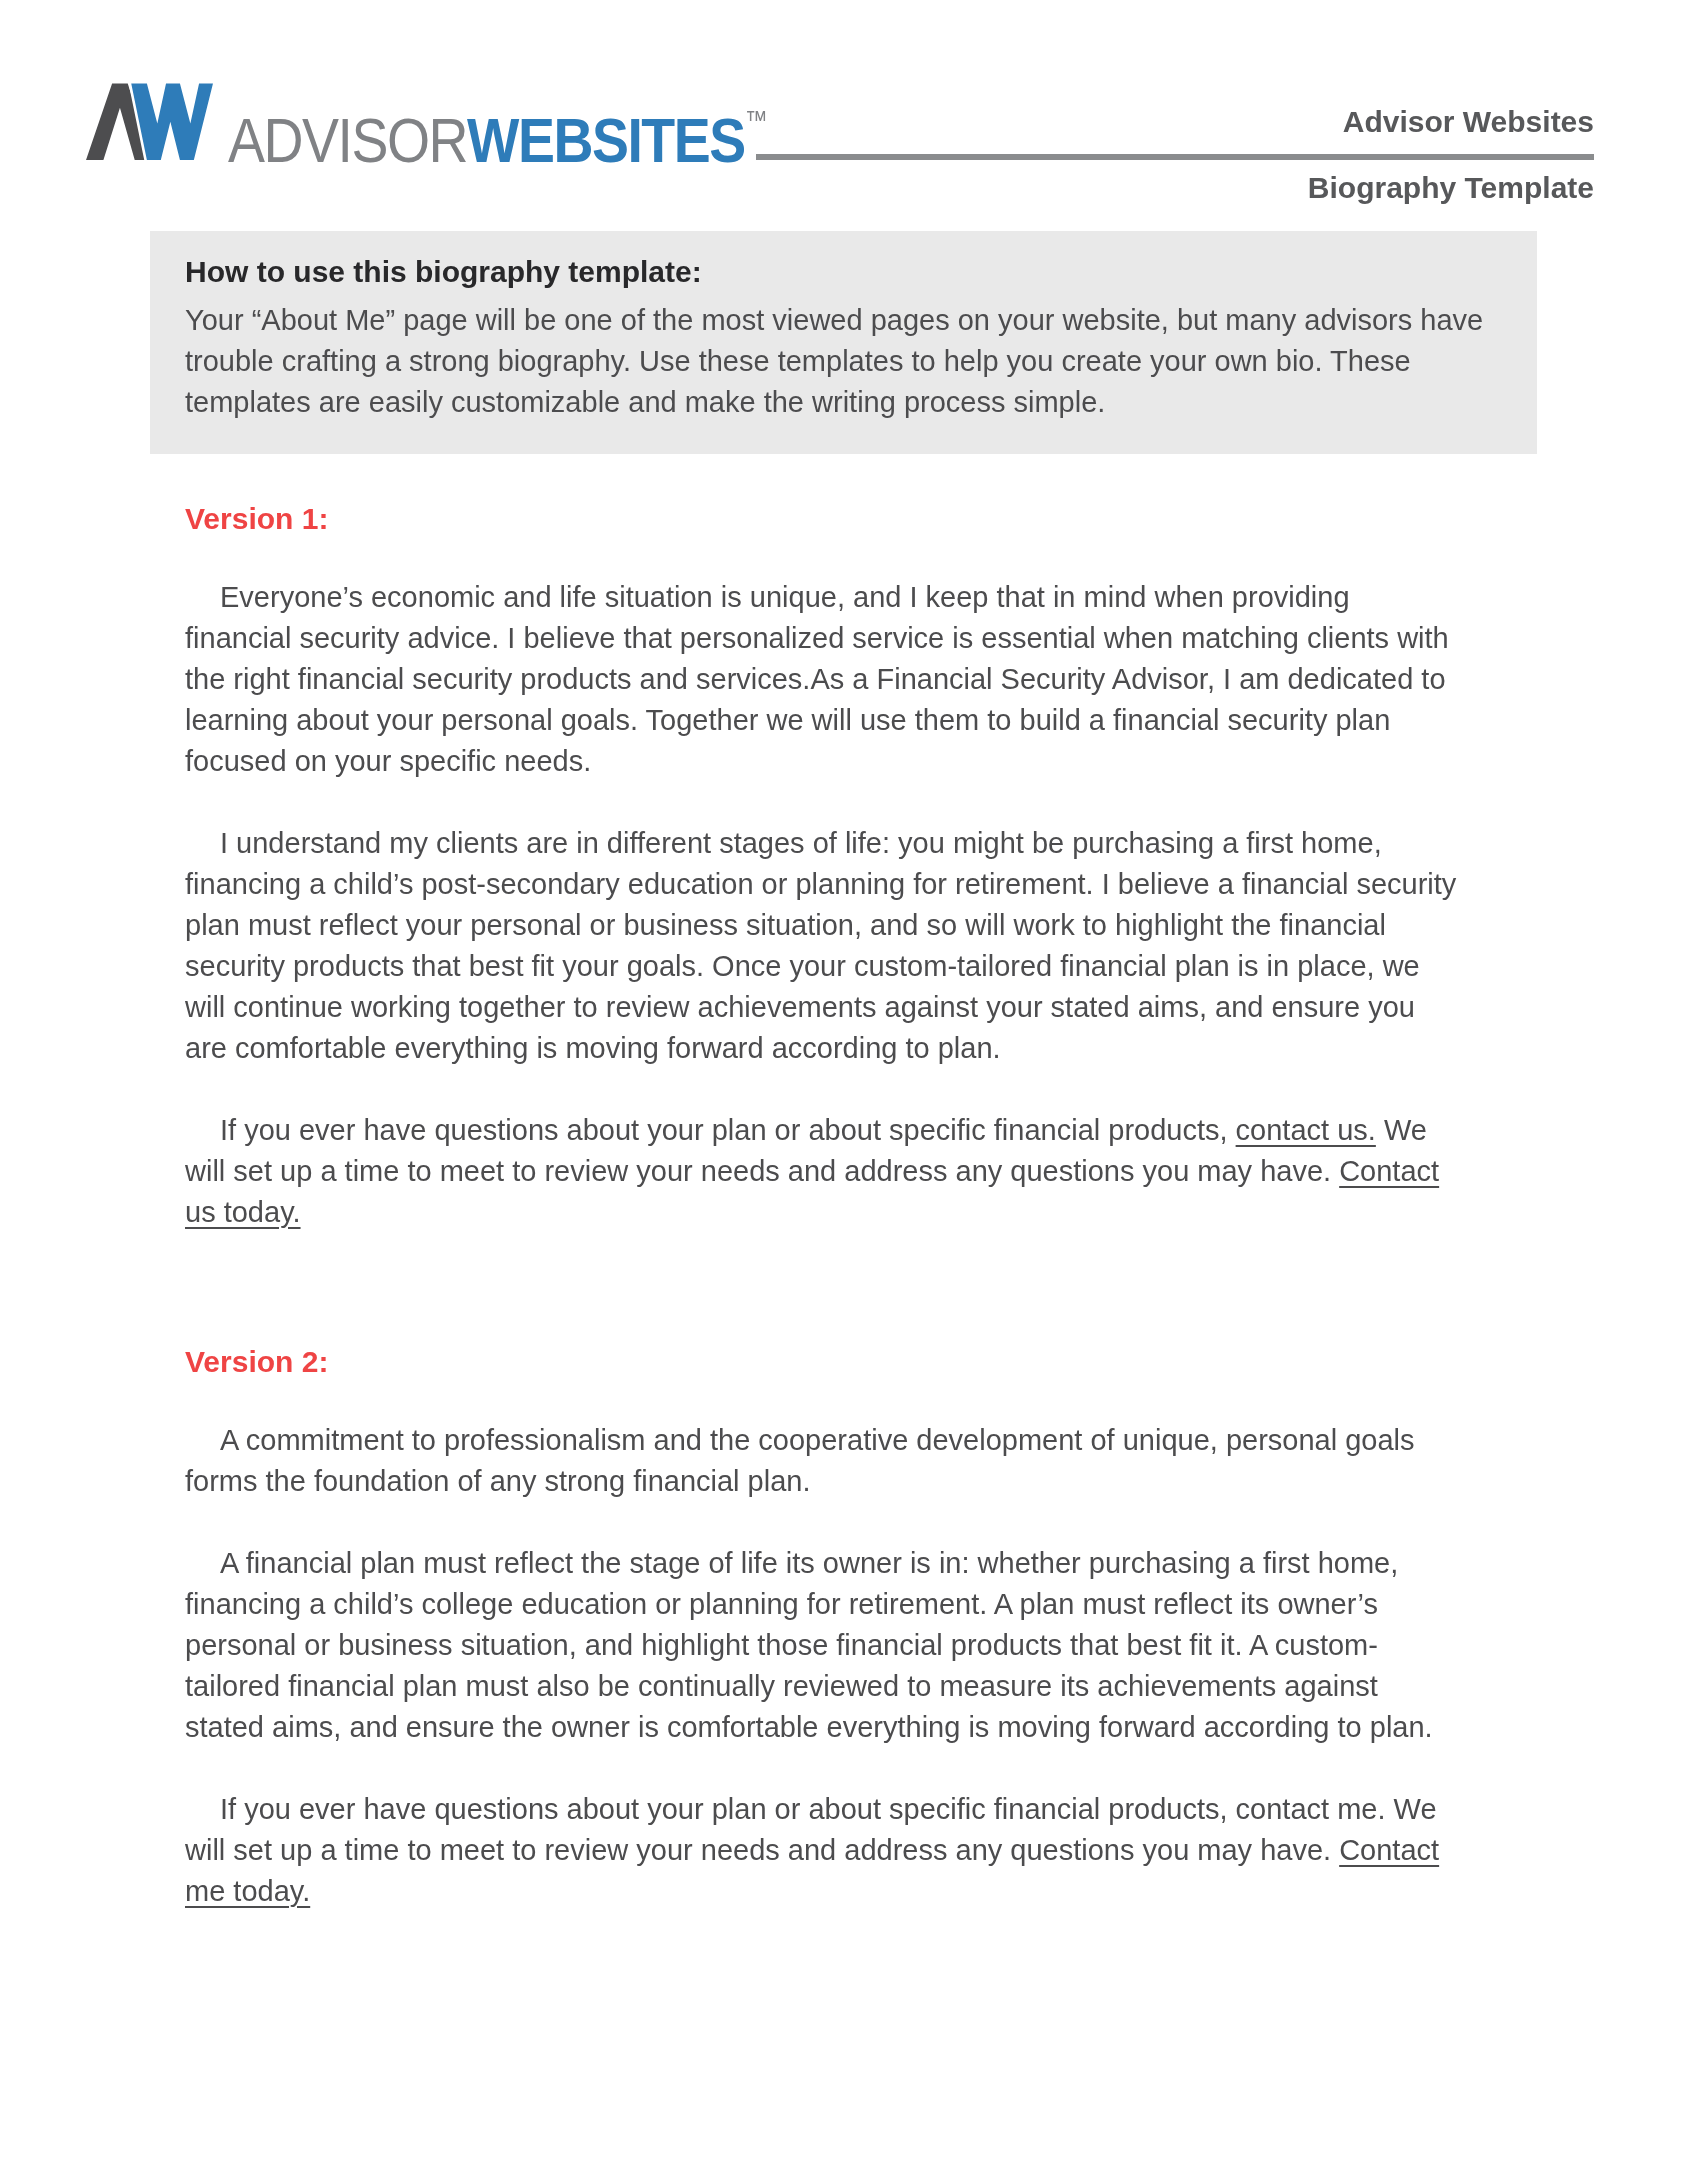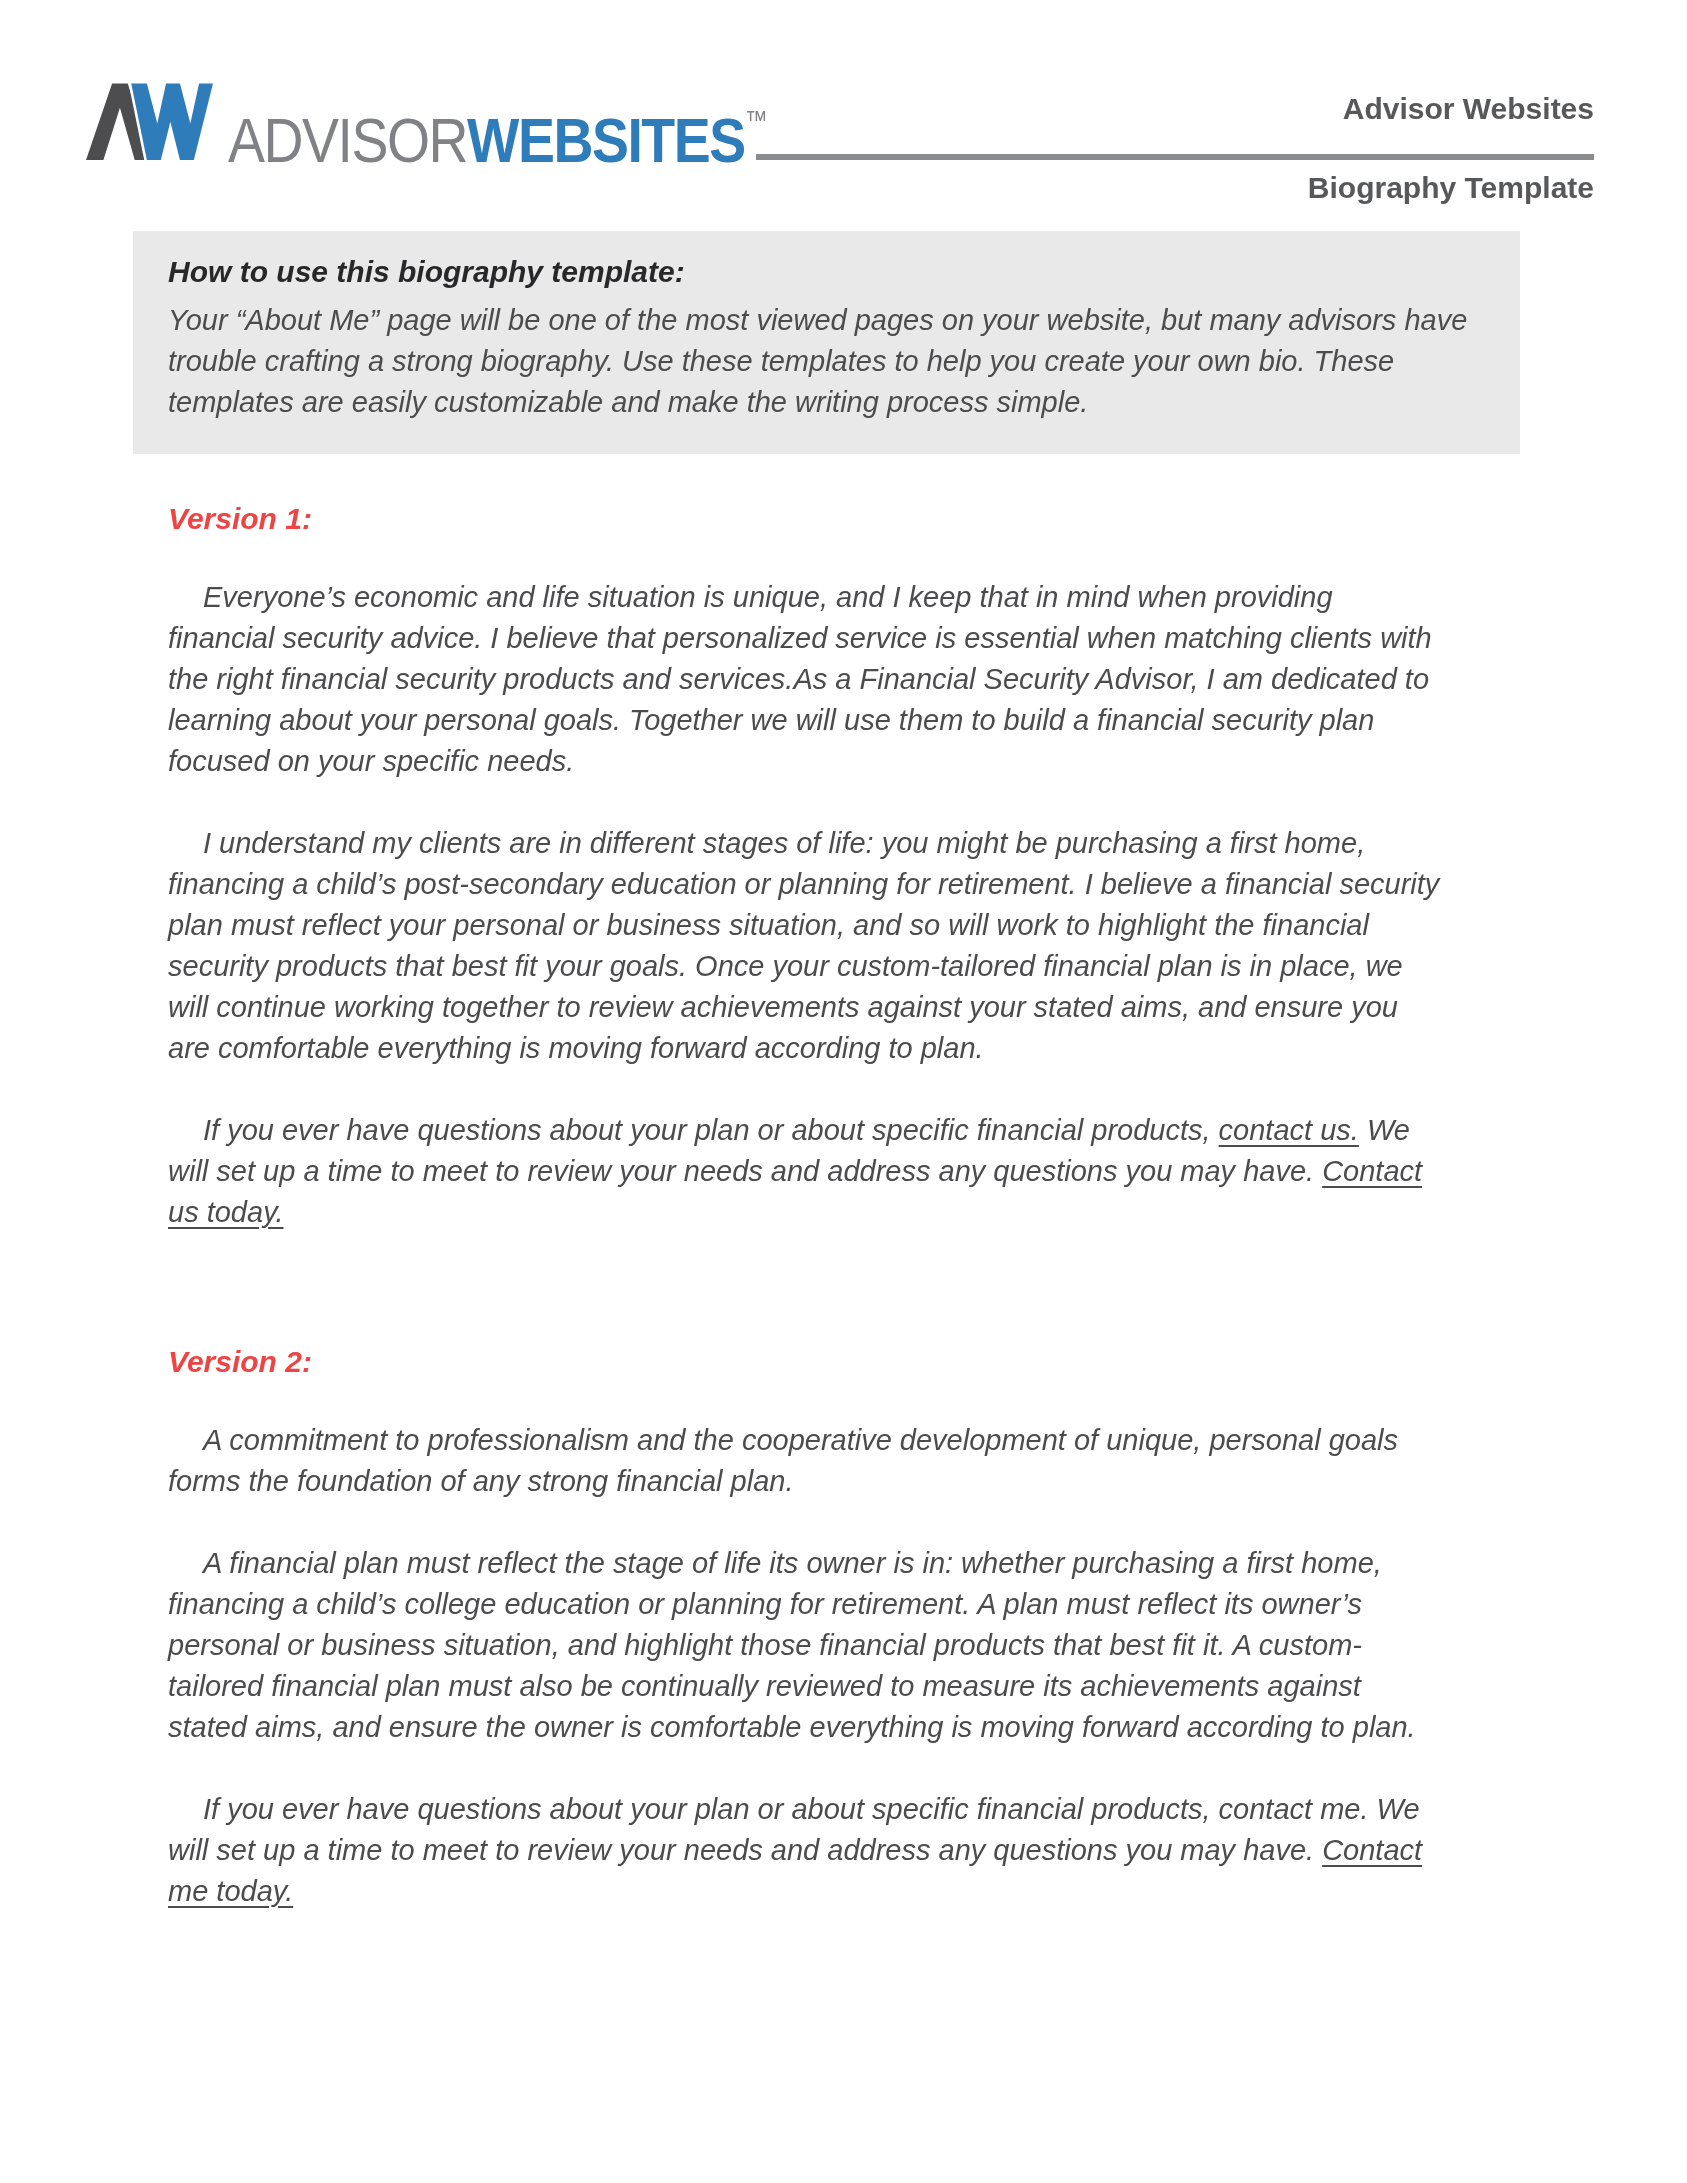--- a/index.html
+++ b/index.html
@@ -31,21 +31,21 @@
     transform-origin:left center;
     white-space:nowrap;
   }
   .logo-part1{color:#808285;font-weight:400;}
   .logo-part2{color:#2e7cb9;font-weight:700;}
   .logo-tm{color:#808285;font-weight:400;font-size:26px;vertical-align:33px;letter-spacing:0;}
 
   .company-name{
     position:absolute;
     right:93px;
-    top:92px;
+    top:105px;
     font-size:30px;
     font-weight:700;
     color:#57585a;
     text-align:center;
   }
   .header-rule{
     position:absolute;
     left:756px;
     right:93px;
     top:154px;
@@ -57,27 +57,26 @@
     right:93px;
     top:171px;
     font-size:30px;
     font-weight:700;
     color:#57585a;
   }
 
   
   .content{
     position:absolute;
-    left:133px;
+    left:150px;
     top:231px;
     width:1387px;
     color:#4c4c4e;
     font-size:29px;
     line-height:41px;
-    font-style:italic;
   }
   .intro-box{
     background:#e9e9e9;
     padding:23px 52px 31px 35px;
   }
   .intro-heading{
     margin:0 0 10.5px 0;
     font-size:30px;
     line-height:35px;
     font-weight:700;

